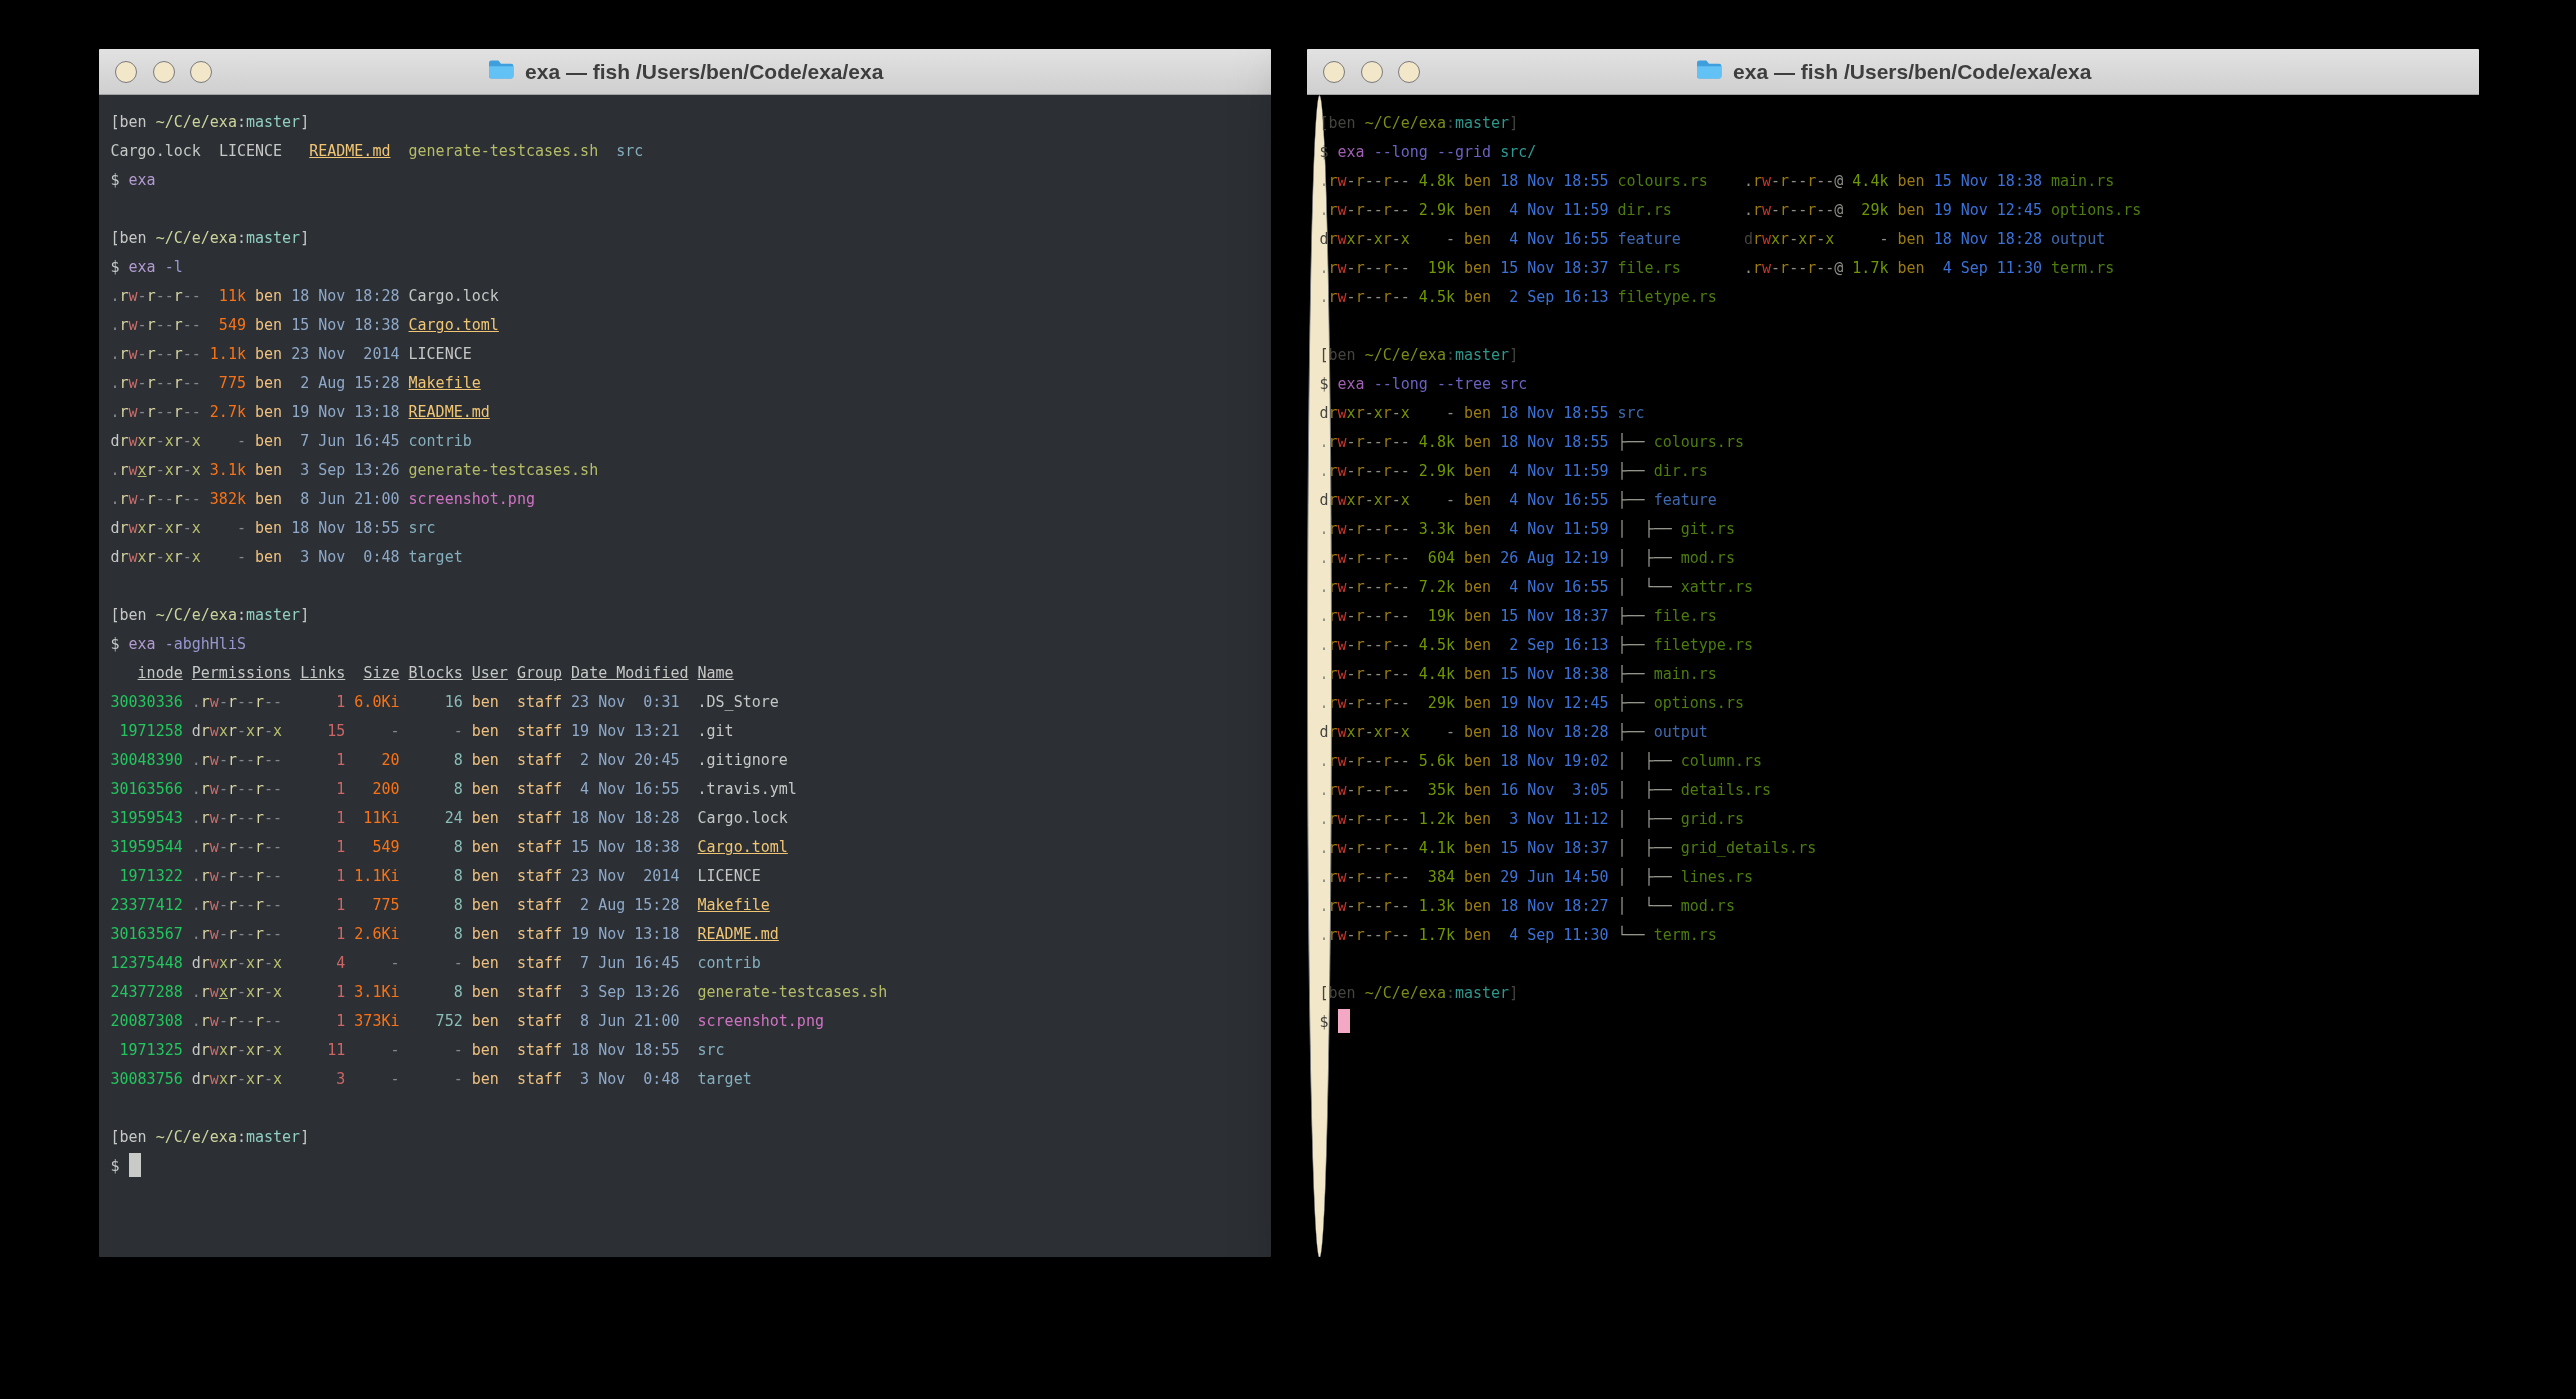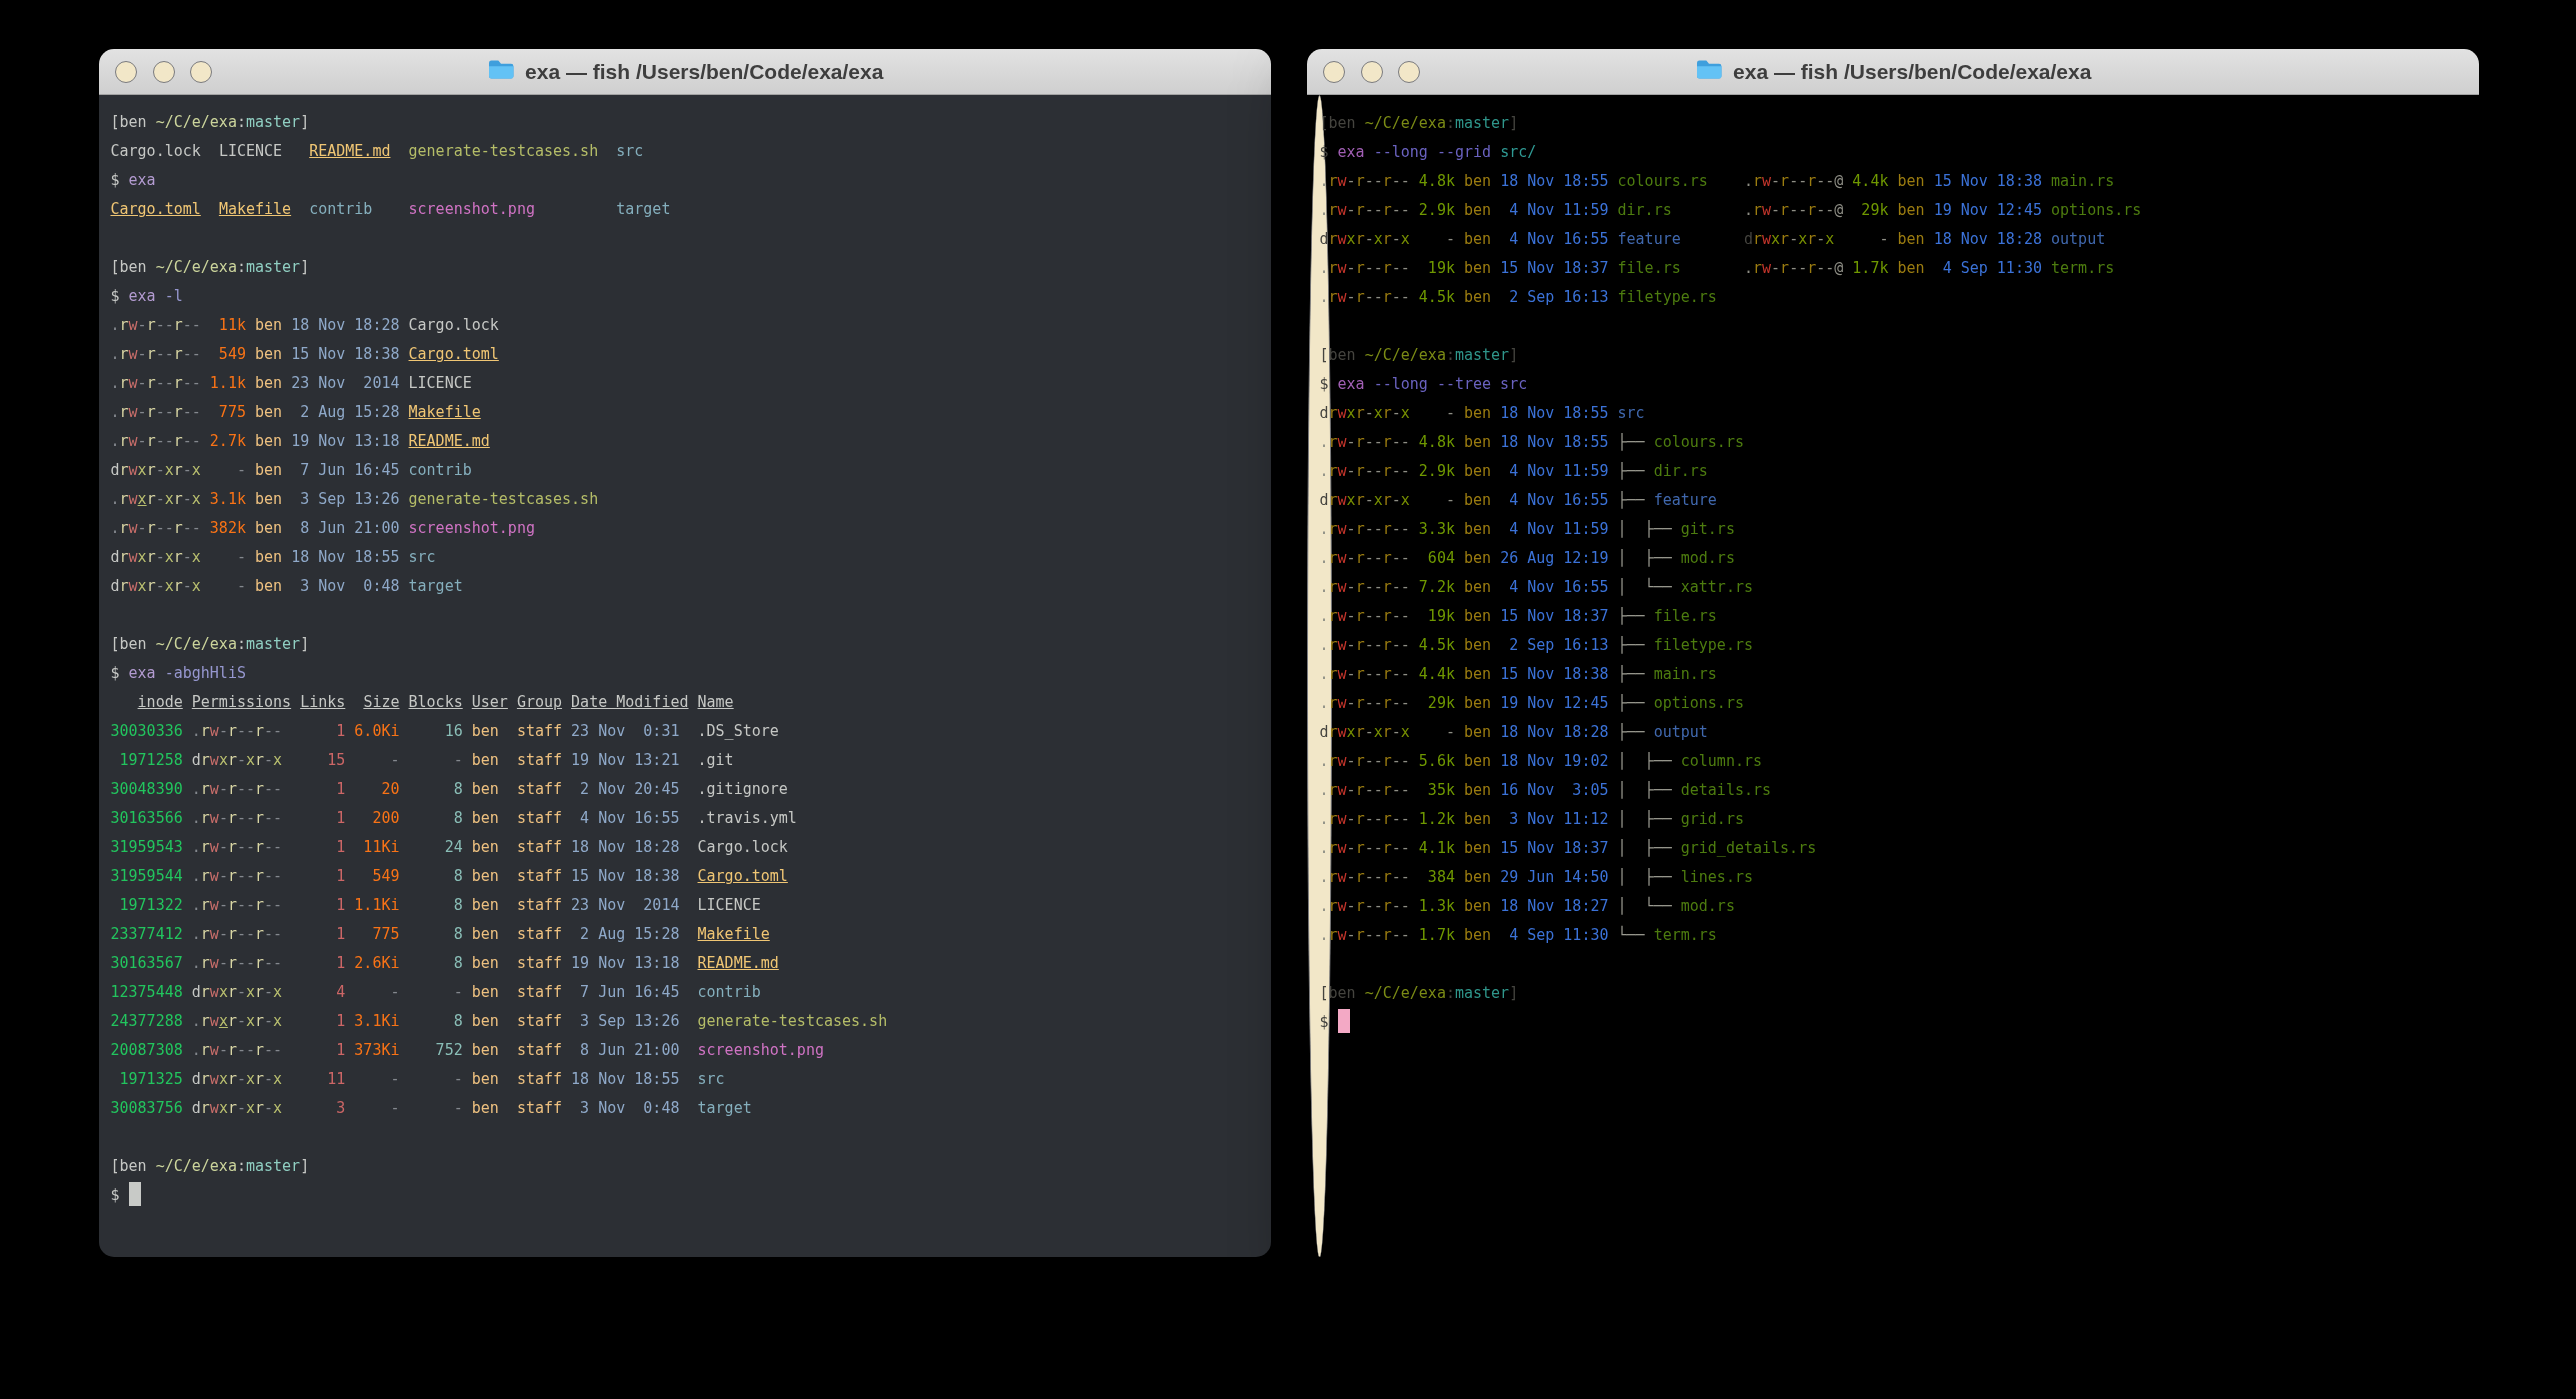--- a/index.html
+++ b/index.html
@@ -1,18 +1,18 @@
 <!DOCTYPE html>
 <html><head>
 <meta charset="utf-8">
 <style>
   html,body{margin:0;padding:0;background:#000;}
   #desktop{position:relative;width:2576px;height:1400px;background:#000;overflow:hidden;
            font-family:"DejaVu Sans Mono",monospace;}
-  .win{position:absolute;top:49px;width:1172px;height:1208px;border-radius:15px;
+  .win{position:absolute;top:49px;width:1172px;height:1208px;border-radius:1px;
        overflow:hidden;box-shadow:0 29px 67px rgba(0,0,0,.7);}
   #win-left{left:99px;}
   #win-right{left:1307px;}
   .titlebar{height:45px;background:linear-gradient(#e2e2e2,#cfcfcf);
             border-bottom:1px solid #a2a2a2;position:relative;
             display:flex;align-items:center;justify-content:center;}
   .lights{position:absolute;left:16.3px;top:0;bottom:0;display:flex;align-items:center;gap:15.3px;}
   .light{width:22px;height:22px;border-radius:50%;background:#97989c;border:1.4px solid #797a7e;
          box-sizing:border-box;padding:0;}
   .wtitle{display:flex;align-items:center;gap:10.5px;
@@ -65,21 +65,20 @@
               <path d="M2 5a2.5 2.5 0 0 1 2.5-2.5h7.2L14.5 6H25a2.5 2.5 0 0 1 2.5 2.5V19a2.5 2.5 0 0 1-2.5 2.5H4.5A2.5 2.5 0 0 1 2 19z" fill="#3f9fdd"></path>
               <path d="M2 8.5h25.5V19a2.5 2.5 0 0 1-2.5 2.5H4.5A2.5 2.5 0 0 1 2 19z" fill="#63c2f5"></path>
             </svg></span>
         <span>exa — fish  /Users/ben/Code/exa/exa</span>
       </div>
     </div>
     <div class="term dark">
         <div class="line"><span class="c-fg">[ben </span><span class="c-path">~/C/e/exa</span><span class="c-fg">:</span><span class="c-branch">master</span><span class="c-fg">]</span></div>
         <div class="line"><span class="c-file">Cargo.lock</span><span class="c-fg">  </span><span class="c-file">LICENCE</span><span class="c-fg">   </span><span class="c-doc u">README.md</span><span class="c-fg">  </span><span class="c-exec">generate-testcases.sh</span><span class="c-fg">  </span><span class="c-dir">src</span></div>
         <div class="line"><span class="c-fg">$ </span><span class="c-cmd">exa</span></div>
-        <div class="line"><span class="c-doc u">Cargo.toml</span><span class="c-fg">  </span><span class="c-doc u">Makefile</span><span class="c-fg">  </span><span class="c-dir">contrib</span><span class="c-fg">    </span><span class="c-img">screenshot.png</span><span class="c-fg">         </span><span class="c-dir">target</span></div>
         <div class="line">&nbsp;</div>
         <div class="line"><span class="c-fg">[ben </span><span class="c-path">~/C/e/exa</span><span class="c-fg">:</span><span class="c-branch">master</span><span class="c-fg">]</span></div>
         <div class="line"><span class="c-fg">$ </span><span class="c-cmd">exa</span><span class="c-fg"> </span><span class="c-opt">-l</span></div>
         <div class="line"><span class="c-gray">.</span><span class="c-pr">r</span><span class="c-pw">w</span><span class="c-gray">-</span><span class="c-pr">r</span><span class="c-gray">-</span><span class="c-gray">-</span><span class="c-pr">r</span><span class="c-gray">-</span><span class="c-gray">-</span><span class="c-size">  11k</span><span class="c-fg"> </span><span class="c-user">ben</span><span class="c-fg"> </span><span class="c-date">18 Nov 18:28</span><span class="c-fg"> </span><span class="c-file">Cargo.lock</span></div>
         <div class="line"><span class="c-gray">.</span><span class="c-pr">r</span><span class="c-pw">w</span><span class="c-gray">-</span><span class="c-pr">r</span><span class="c-gray">-</span><span class="c-gray">-</span><span class="c-pr">r</span><span class="c-gray">-</span><span class="c-gray">-</span><span class="c-size">  549</span><span class="c-fg"> </span><span class="c-user">ben</span><span class="c-fg"> </span><span class="c-date">15 Nov 18:38</span><span class="c-fg"> </span><span class="c-doc u">Cargo.toml</span></div>
         <div class="line"><span class="c-gray">.</span><span class="c-pr">r</span><span class="c-pw">w</span><span class="c-gray">-</span><span class="c-pr">r</span><span class="c-gray">-</span><span class="c-gray">-</span><span class="c-pr">r</span><span class="c-gray">-</span><span class="c-gray">-</span><span class="c-size"> 1.1k</span><span class="c-fg"> </span><span class="c-user">ben</span><span class="c-fg"> </span><span class="c-date">23 Nov  2014</span><span class="c-fg"> </span><span class="c-file">LICENCE</span></div>
         <div class="line"><span class="c-gray">.</span><span class="c-pr">r</span><span class="c-pw">w</span><span class="c-gray">-</span><span class="c-pr">r</span><span class="c-gray">-</span><span class="c-gray">-</span><span class="c-pr">r</span><span class="c-gray">-</span><span class="c-gray">-</span><span class="c-size">  775</span><span class="c-fg"> </span><span class="c-user">ben</span><span class="c-fg"> </span><span class="c-date"> 2 Aug 15:28</span><span class="c-fg"> </span><span class="c-doc u">Makefile</span></div>
         <div class="line"><span class="c-gray">.</span><span class="c-pr">r</span><span class="c-pw">w</span><span class="c-gray">-</span><span class="c-pr">r</span><span class="c-gray">-</span><span class="c-gray">-</span><span class="c-pr">r</span><span class="c-gray">-</span><span class="c-gray">-</span><span class="c-size"> 2.7k</span><span class="c-fg"> </span><span class="c-user">ben</span><span class="c-fg"> </span><span class="c-date">19 Nov 13:18</span><span class="c-fg"> </span><span class="c-doc u">README.md</span></div>
         <div class="line"><span class="c-fg">d</span><span class="c-pr">r</span><span class="c-pw">w</span><span class="c-px">x</span><span class="c-pr">r</span><span class="c-gray">-</span><span class="c-px">x</span><span class="c-pr">r</span><span class="c-gray">-</span><span class="c-px">x</span><span class="c-gray">    -</span><span class="c-fg"> </span><span class="c-user">ben</span><span class="c-fg"> </span><span class="c-date"> 7 Jun 16:45</span><span class="c-fg"> </span><span class="c-dir">contrib</span></div>
         <div class="line"><span class="c-gray">.</span><span class="c-pr">r</span><span class="c-pw">w</span><span class="c-px u">x</span><span class="c-pr">r</span><span class="c-gray">-</span><span class="c-px">x</span><span class="c-pr">r</span><span class="c-gray">-</span><span class="c-px">x</span><span class="c-size"> 3.1k</span><span class="c-fg"> </span><span class="c-user">ben</span><span class="c-fg"> </span><span class="c-date"> 3 Sep 13:26</span><span class="c-fg"> </span><span class="c-exec">generate-testcases.sh</span></div>

